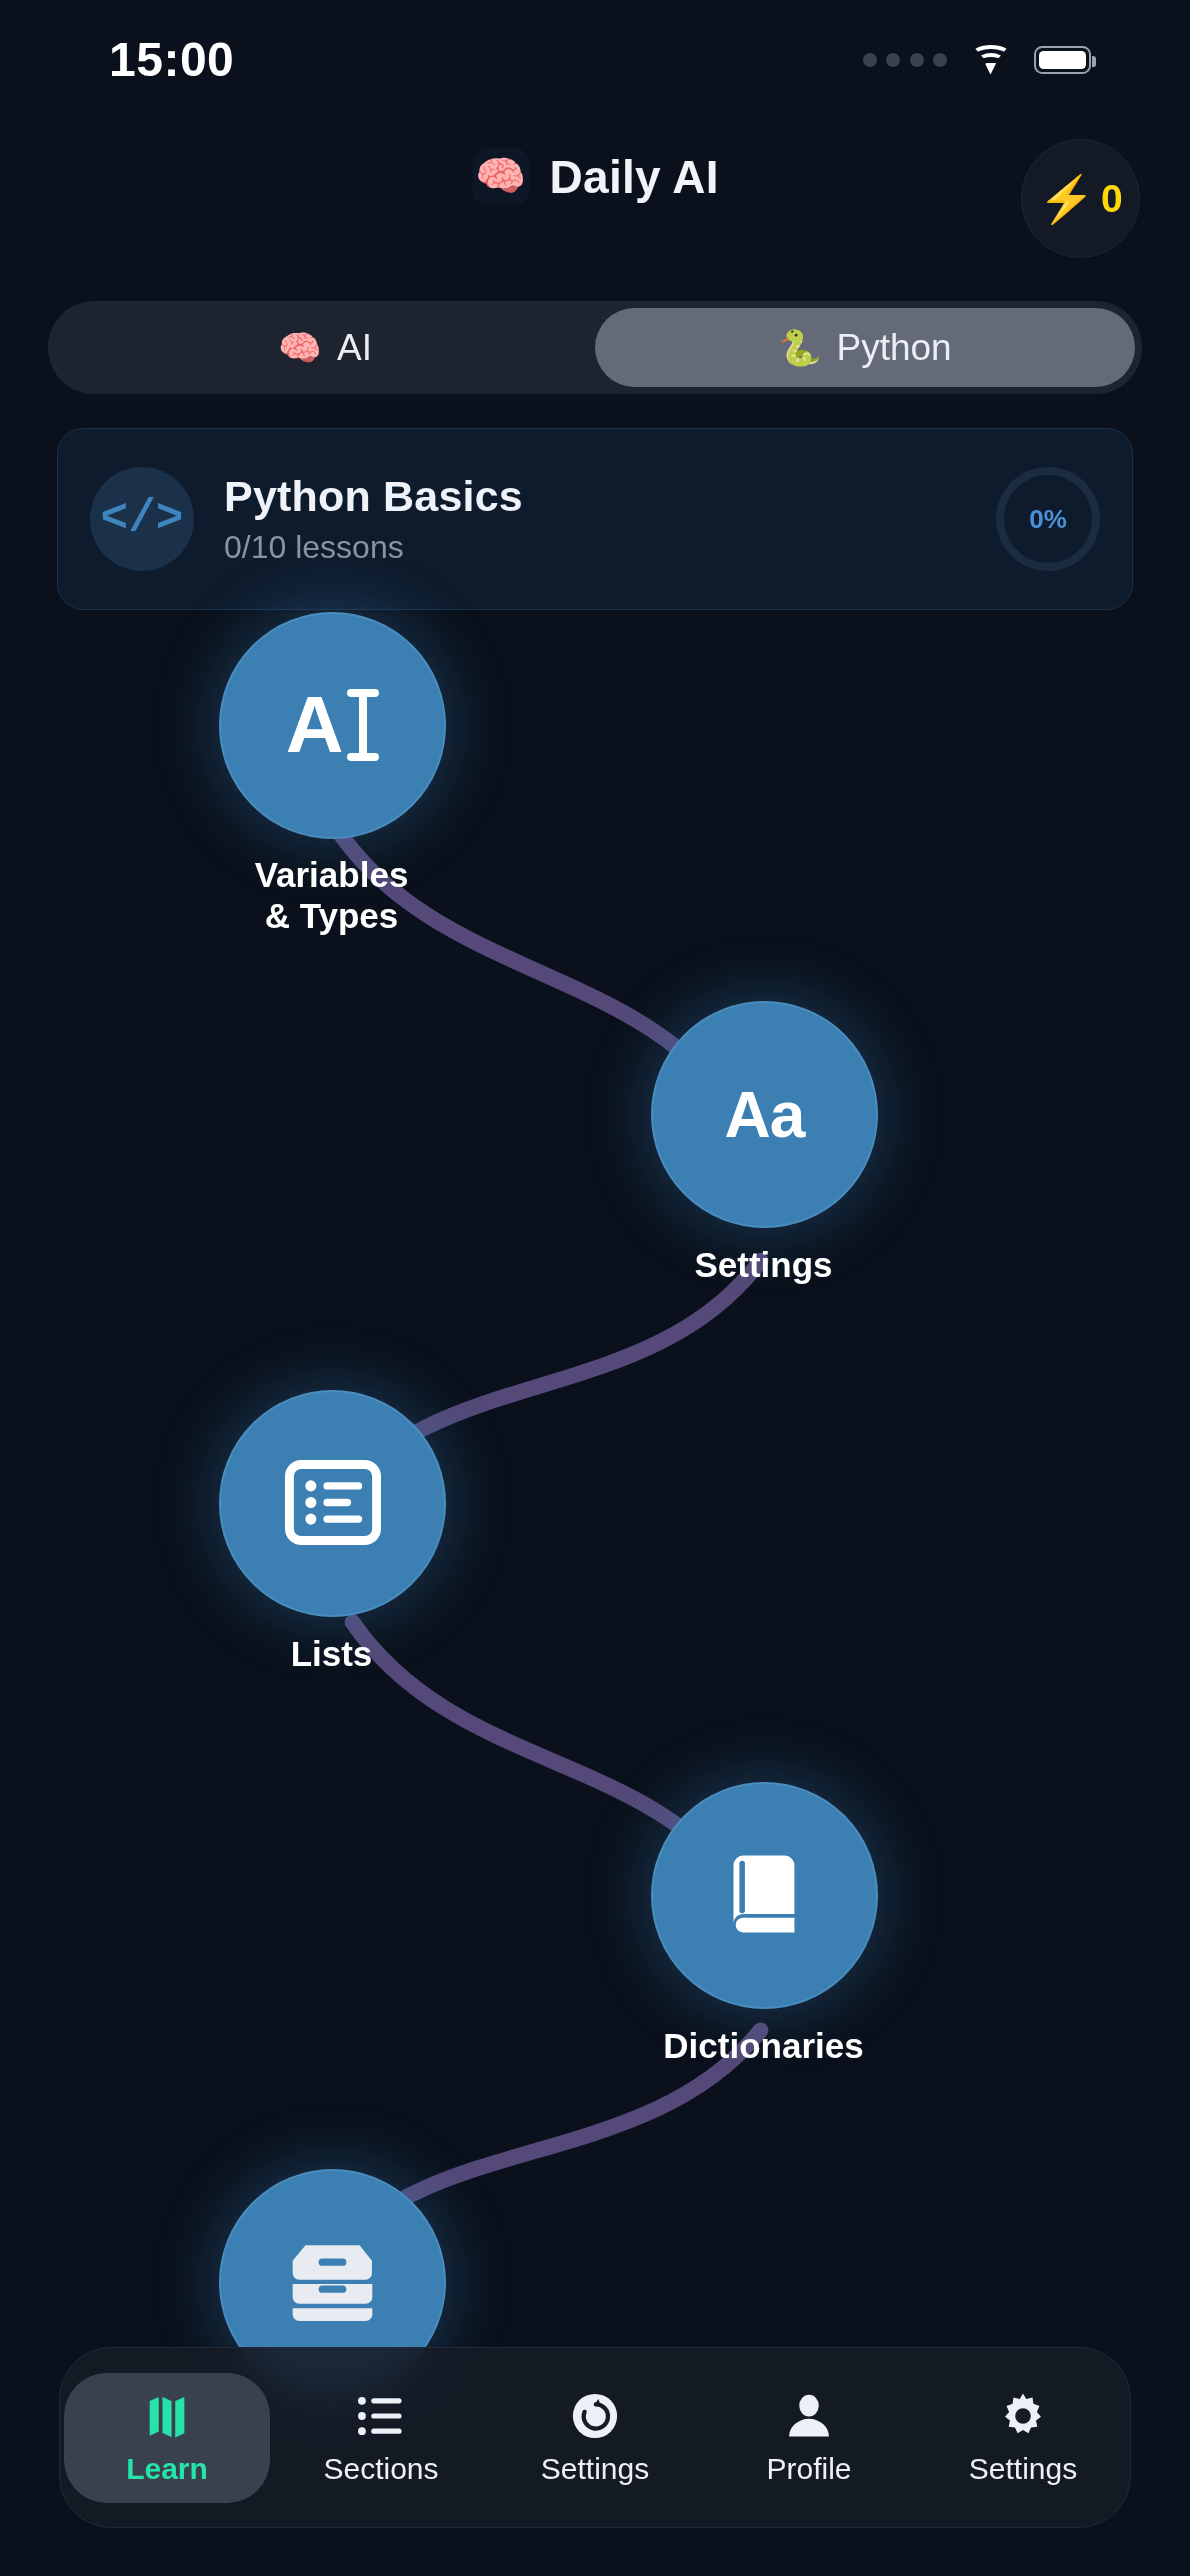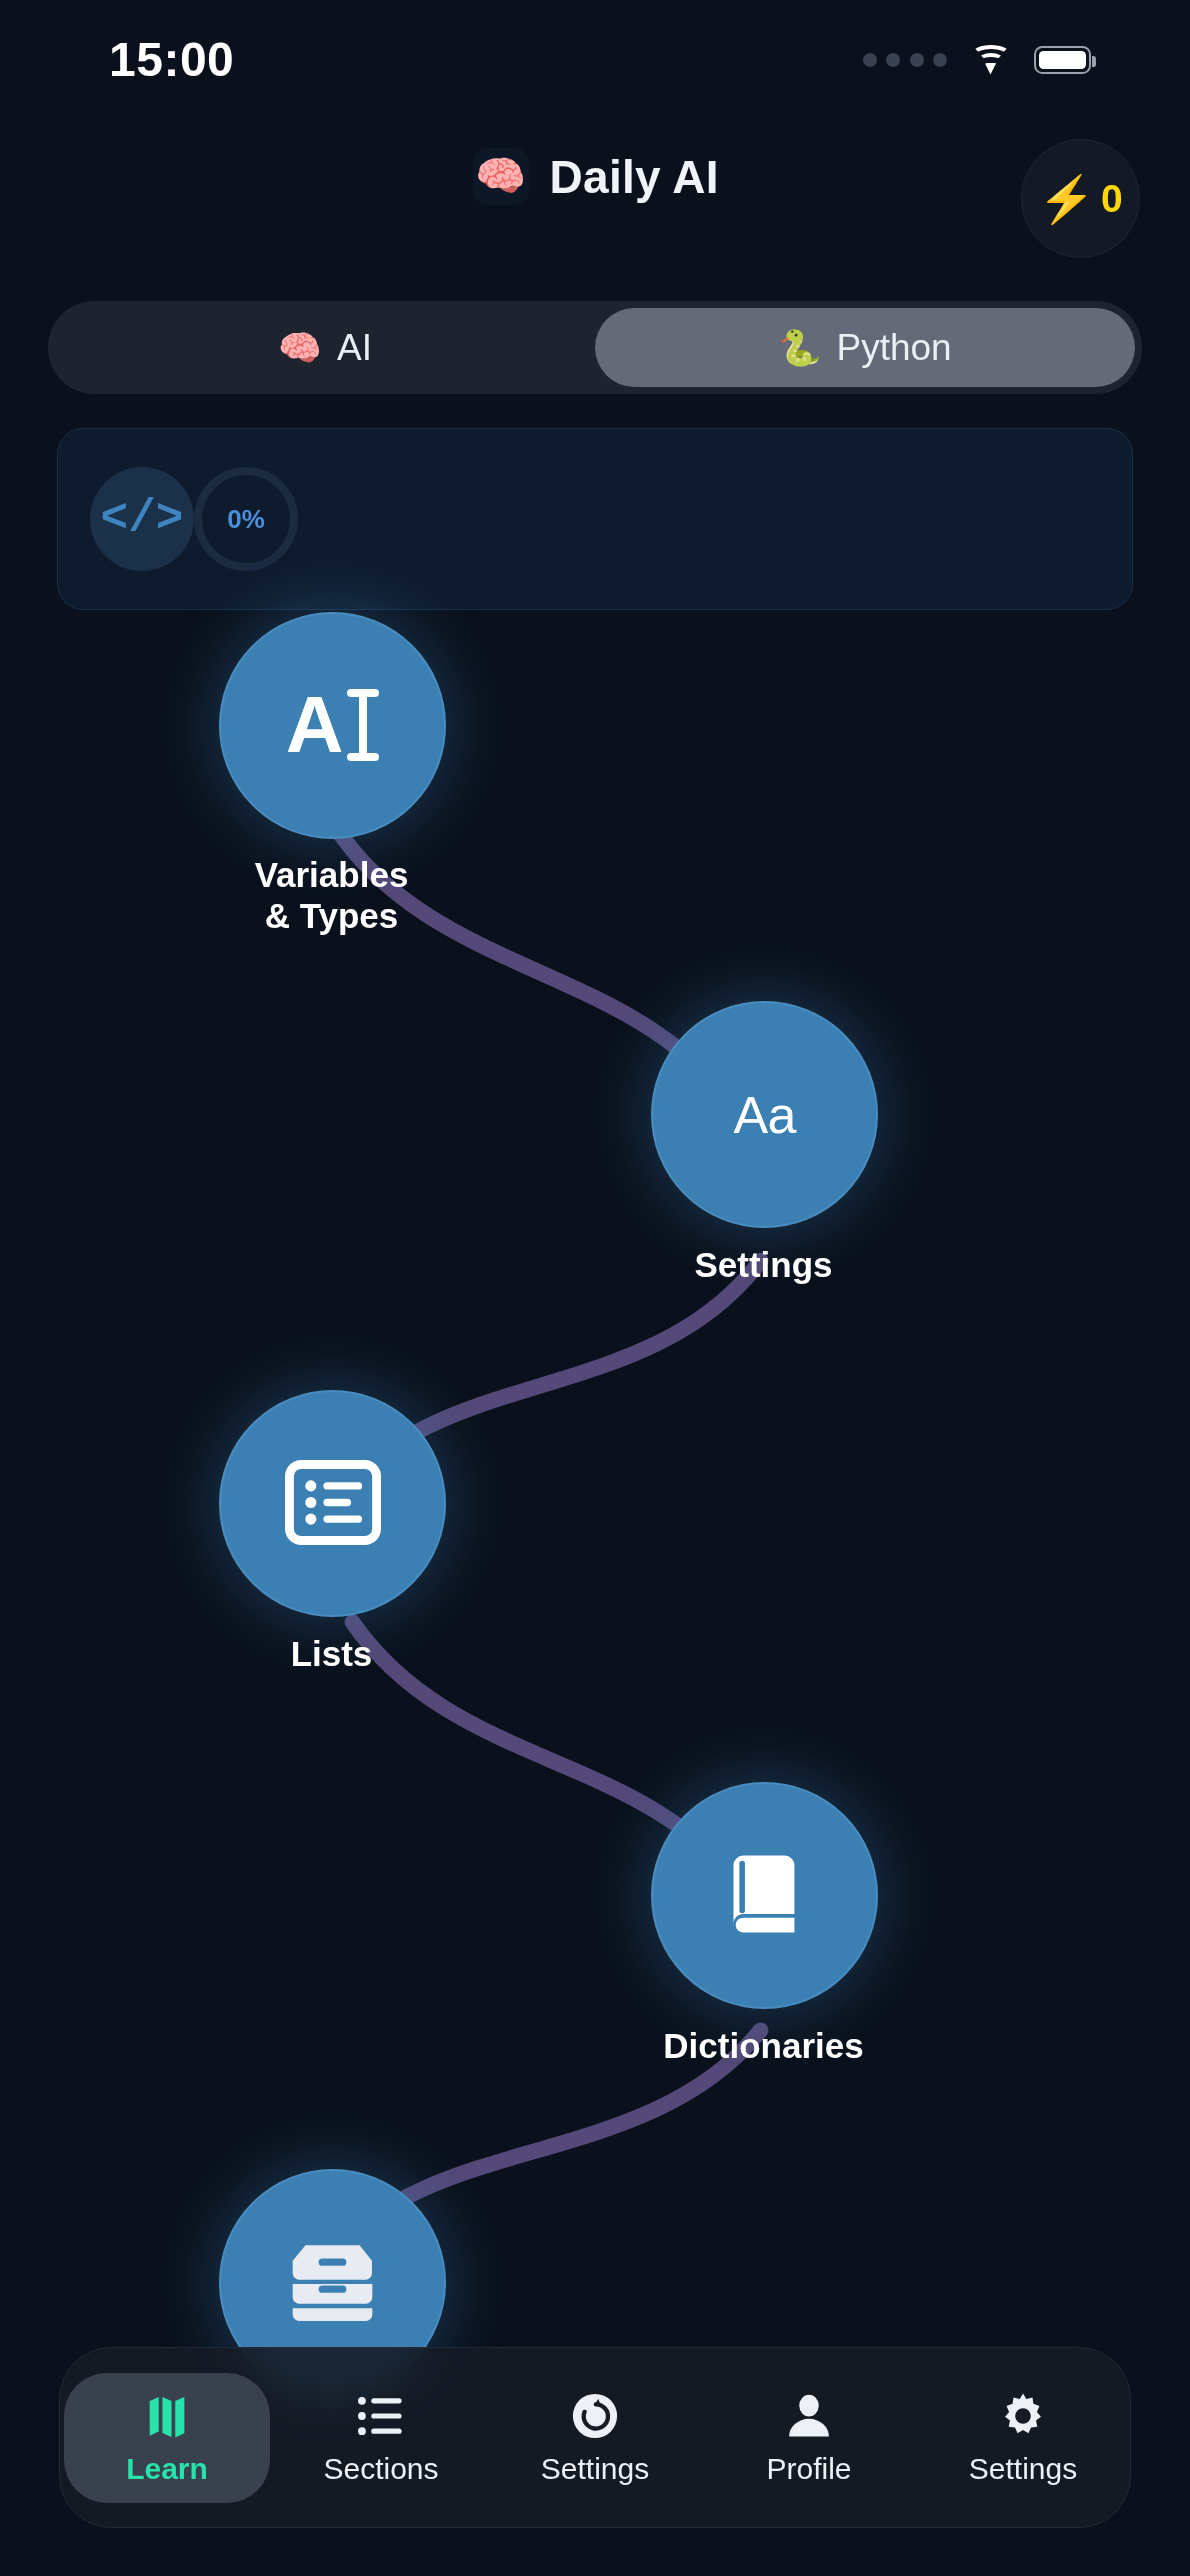--- a/index.html
+++ b/index.html
@@ -93,21 +93,21 @@
   .node-label {
     position:absolute; width:389px; text-align:center;
     font-size:35px; font-weight:700; color:#FFFFFF; line-height:1.18;
   }
   .glyph-AI { font-size:80px; font-weight:600; display:flex; align-items:center; gap:3.7px; }
   .glyph-AI .ibeam { display:inline-block; width:32px; height:80px; position:relative; }
   .glyph-AI .ibeam::before,.glyph-AI .ibeam::after { content:""; position:absolute; left:0; width:32px; height:8.3px; background:#fff; border-radius:4.6px; }
   .glyph-AI .ibeam::before { top:3.7px; }
   .glyph-AI .ibeam::after { bottom:3.7px; }
   .glyph-AI .ibeam i { position:absolute; left:12px; top:3.7px; width:7.4px; height:72px; background:#fff; border-radius:3.7px; }
-  .glyph-Aa { font-size:52px; font-weight:400; letter-spacing:-0.9px; }
+  .glyph-Aa { font-size:64px; font-weight:700; letter-spacing:-0.9px; }
 
   
   .navbar {
     position:absolute; left:59px; bottom:48px; width:1072px; height:181px;
     background:rgba(22,27,38,0.88); border:1.9px solid #222A3A; border-radius:52px;
     display:flex; align-items:center; backdrop-filter:blur(16.7px);
   }
   .navitem {
     flex:1; height:130px; margin:0 3.7px; border-radius:43px;
     display:flex; flex-direction:column; align-items:center; justify-content:center; gap:9.3px;
@@ -159,20 +159,24 @@
       <span>AI</span>
     </div>
     <div class="seg active">
       <span class="emo">🐍</span>
       <span>Python</span>
     </div>
   </div>
 
   <div class="card">
     <div class="card-ico">&lt;/&gt;</div>
+    <div class="card-txt">
+      <div class="card-title">Python Basics</div>
+      <div class="card-sub">0/10 lessons</div>
+    </div>
     <div class="ring">
       <span>0%</span>
     </div>
   </div>
 
   <div class="map">
     <svg class="pathsvg" viewBox="0 0 1284 1980">
       <path d="M 360 250 C 470 420 700 400 800 570" stroke="#544978" stroke-width="17" fill="none" stroke-linecap="round"></path>
       <path d="M 820 720 C 700 880 470 830 360 980" stroke="#544978" stroke-width="17" fill="none" stroke-linecap="round"></path>
       <path d="M 380 1110 C 490 1270 700 1250 800 1400" stroke="#544978" stroke-width="17" fill="none" stroke-linecap="round"></path>

